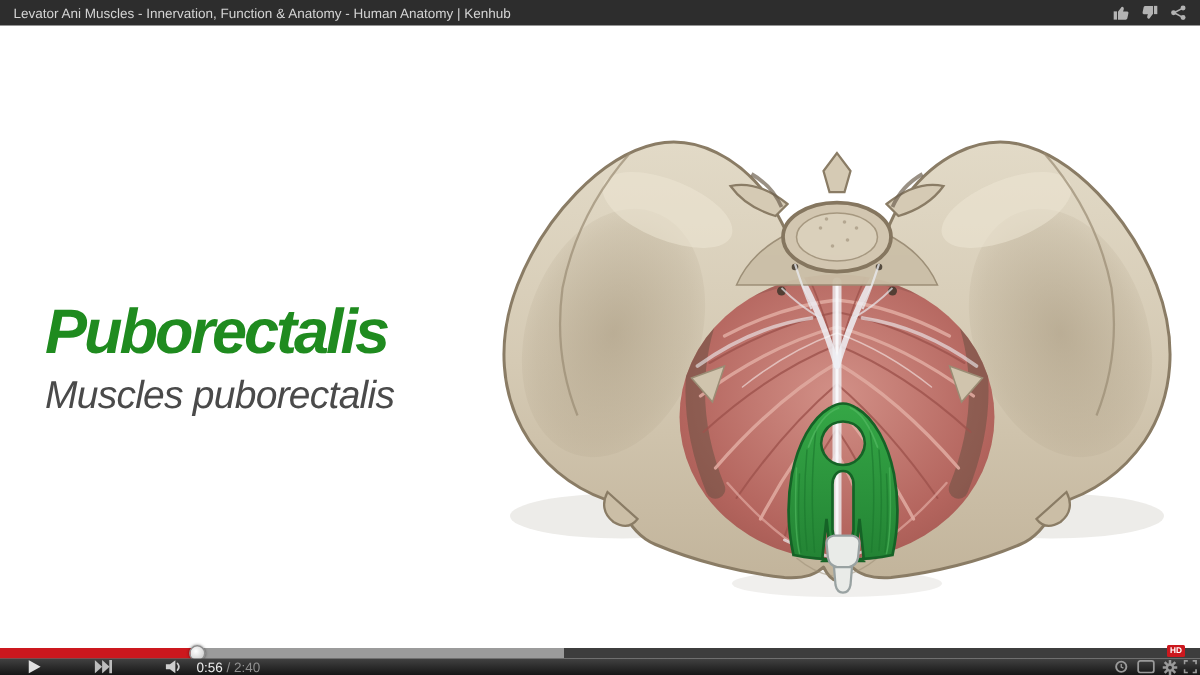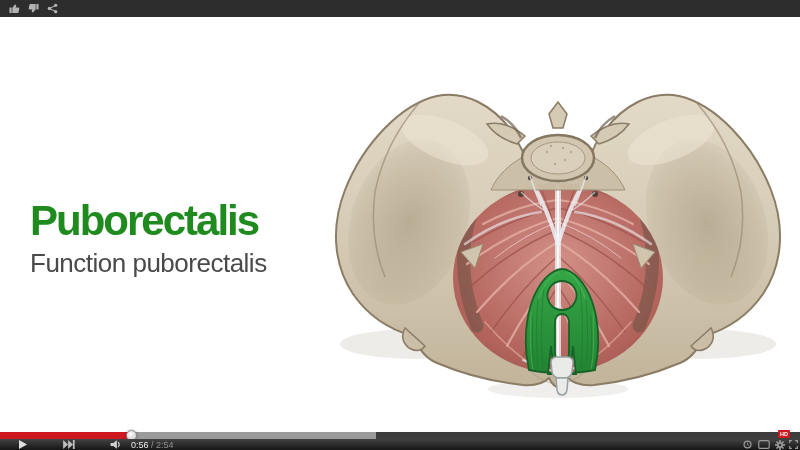--- a/index.html
+++ b/index.html
@@ -10,21 +10,21 @@
   }
   
   .titlebar{
     position:absolute;top:0;left:0;right:0;height:17px;background:#2d2d2d;
     display:flex;align-items:center;padding:0 9px;box-sizing:border-box;z-index:8;
   }
   .vtitle{color:#d4d4d4;font-size:9px;flex:1;white-space:nowrap;overflow:hidden;cursor:pointer;}
   .tb-icons{display:flex;gap:8px;align-items:center;}
   .tb-icons svg{display:block;cursor:pointer;}
   
-  .caption{position:absolute;left:30px;top:183px;z-index:2;}
+  .caption{position:absolute;left:30px;top:183px;z-index:2;font-style:italic;}
   .heading{margin:0;font-size:42px;font-weight:bold;letter-spacing:-2px;line-height:1.0;color:#1f8b1f;}
   .subheading{margin-top:6px;font-size:26px;letter-spacing:-0.5px;color:#4a4a4a;}
   
   .anatomy{position:absolute;left:325px;top:55px;z-index:1;}
   
   .progress{position:absolute;left:0;top:432px;width:800px;height:7px;background:#3d3d3d;z-index:9;cursor:pointer;}
   .buffered{position:absolute;left:0;top:0;height:7px;background:#9b9b9b;}
   .played{position:absolute;left:0;top:0;height:7px;background:#cc181e;}
   .knob{
     position:absolute;top:-2px;width:11px;height:11px;border-radius:50%;
@@ -38,20 +38,21 @@
   .time .dim{color:#8f8f8f;}
   .hd-badge{
     position:absolute;left:778px;top:430px;z-index:10;background:#cc181e;color:#fff;
     font-size:5.5px;line-height:6px;font-weight:bold;padding:1px 2px;border-radius:1px;cursor:pointer;
   }
 </style>
 </head>
 <body>
 
 <div class="titlebar">
+  <span class="vtitle">Levator Ani Muscles - Innervation, Function &amp; Anatomy - Human Anatomy | Kenhub</span>
   <div class="tb-icons">
     <svg width="11" height="11" viewBox="0 0 12 12">
       <rect x="0.5" y="5" width="2.4" height="6" fill="#b3b3b3"></rect>
       <path d="M3.6,5.2 L5.8,2.4 Q6.3,1.3 7.3,1.8 Q8.2,2.3 7.8,3.6 L7.3,5 L10.4,5 Q11.5,5 11.2,6.3 L10.4,10.2 Q10.2,11 9.2,11 L3.6,11 Z" fill="#b3b3b3"></path>
     </svg>
     <svg width="11" height="11" viewBox="0 0 12 12">
       <g transform="rotate(180 6 6)">
         <rect x="0.5" y="5" width="2.4" height="6" fill="#b3b3b3"></rect>
         <path d="M3.6,5.2 L5.8,2.4 Q6.3,1.3 7.3,1.8 Q8.2,2.3 7.8,3.6 L7.3,5 L10.4,5 Q11.5,5 11.2,6.3 L10.4,10.2 Q10.2,11 9.2,11 L3.6,11 Z" fill="#b3b3b3"></path>
       </g>
@@ -63,21 +64,21 @@
       <circle cx="2.6" cy="6" r="1.8" fill="#b3b3b3"></circle>
       <circle cx="9.5" cy="9.5" r="1.8" fill="#b3b3b3"></circle>
     </svg>
   </div>
 </div>
 
 <div style="position:absolute;left:0;top:17px;width:800px;height:415px;background:#fff;">
 
   <div class="caption">
     <h1 class="heading" style="color: rgb(31, 139, 31);">Puborectalis</h1>
-    <div class="subheading">Function puborectalis</div>
+    <div class="subheading">Muscles puborectalis</div>
   </div>
 
   <svg class="anatomy" width="470" height="330" viewBox="0 0 470 330">
     <defs>
       <linearGradient id="boneGrad" x1="0" y1="0" x2="0" y2="1">
         <stop offset="0" stop-color="#e2dac7"></stop>
         <stop offset="0.5" stop-color="#d5cab4"></stop>
         <stop offset="1" stop-color="#c2b49b"></stop>
       </linearGradient>
       <radialGradient id="fossaGrad" cx="0.5" cy="0.5" r="0.6">
@@ -259,21 +260,21 @@
       <rect x="10.8" y="0" width="2" height="10" fill="#bdbdbd"></rect>
     </svg>
   </div>
   <div class="ctl" style="left:110px;">
     <svg width="12" height="9" viewBox="0 0 12 10">
       <path d="M0,3.2 L3,3.2 L7,0.2 L7,9.8 L3,6.8 L0,6.8 Z" fill="#cfcfcf"></path>
       <path d="M8.6,2.6 Q10.6,5 8.6,7.4" fill="none" stroke="#cfcfcf" stroke-width="1.3" stroke-linecap="round"></path>
     </svg>
   </div>
   <div class="time">
-    <span>0:56</span><span class="dim"> / </span><span class="dim">2:54</span>
+    <span>0:56</span><span class="dim"> / </span><span class="dim">2:40</span>
   </div>
 
   <div class="ctl" style="left:743px;">
     <svg width="9" height="9" viewBox="0 0 10 10">
       <circle cx="5" cy="5" r="3.8" fill="none" stroke="#9a9a9a" stroke-width="1.4"></circle>
       <path d="M5,3 L5,5.2 L6.6,6" fill="none" stroke="#9a9a9a" stroke-width="1"></path>
     </svg>
   </div>
   <div class="ctl" style="left:758px;">
     <svg width="12" height="9" viewBox="0 0 13 10">

